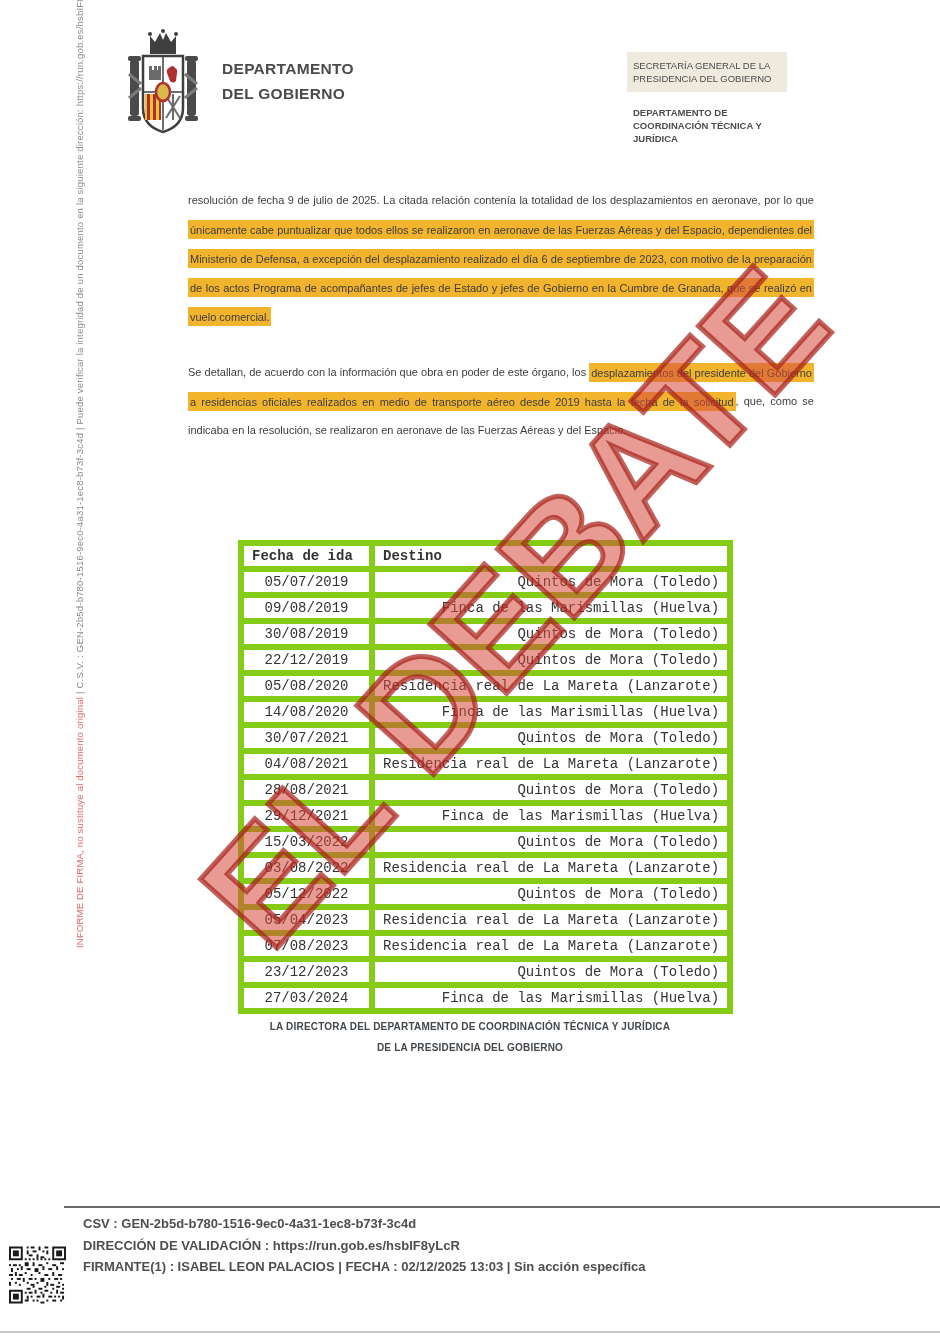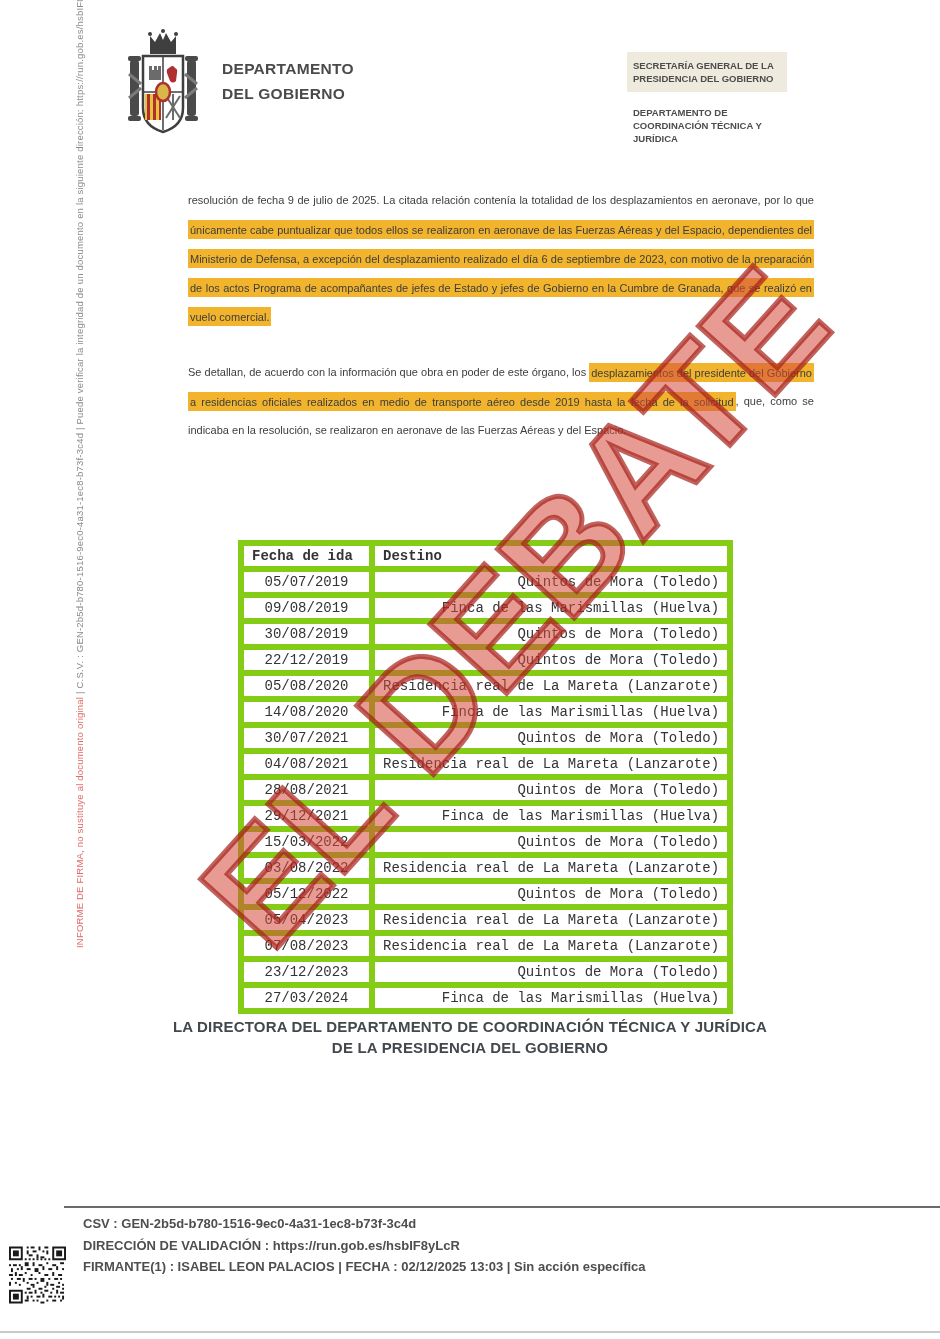--- a/index.html
+++ b/index.html
@@ -24,21 +24,21 @@
   
   .emblem{position:absolute;left:128px;top:26px;width:70px;height:112px;}
   .org-name{
     position:absolute;left:222px;top:56px;
     font-size:15.5px;font-weight:700;color:#4a4a4a;
     line-height:25px;letter-spacing:.3px;
   }
   .secretaria-box{
     position:absolute;left:627px;top:52px;width:148px;
     background:#eeeade;padding:7px 6px;
-    font-size:9.5px;font-weight:700;color:#4c4c4c;line-height:13px;
+    font-size:9.5px;font-weight:400;color:#4c4c4c;line-height:13px;
   }
   .departamento{
     position:absolute;left:633px;top:106px;width:148px;
     font-size:9.5px;font-weight:700;color:#4c4c4c;line-height:13px;
   }
 
   
   .body-text{
     position:absolute;left:188px;top:186px;width:626px;
     font-size:11px;line-height:29px;text-align:justify;color:#3d3d3d;
@@ -62,21 +62,21 @@
     white-space:nowrap;
     font-family:Liberation Mono, monospace;
   }
   table.flights th{font-weight:700;text-align:left;}
   th.c-date,td.c-date{width:109px;text-align:center;}
   td.c-dest,th.c-dest{width:306px;text-align:right;}
 
   
   .signature{
     position:absolute;left:157px;top:1016px;width:626px;
-    text-align:center;font-size:15px;font-weight:700;
+    text-align:center;font-size:10px;font-weight:700;
     color:#43484d;line-height:21px;letter-spacing:.2px;
   }
 
   
   .watermark{
     position:absolute;left:515px;top:607px;
     transform:translate(-50%,-50%) rotate(-48deg);
     font-size:150px;font-weight:800;white-space:nowrap;
     color:rgba(214,72,58,.5);
     -webkit-text-stroke:5px rgba(165,33,26,.7);

